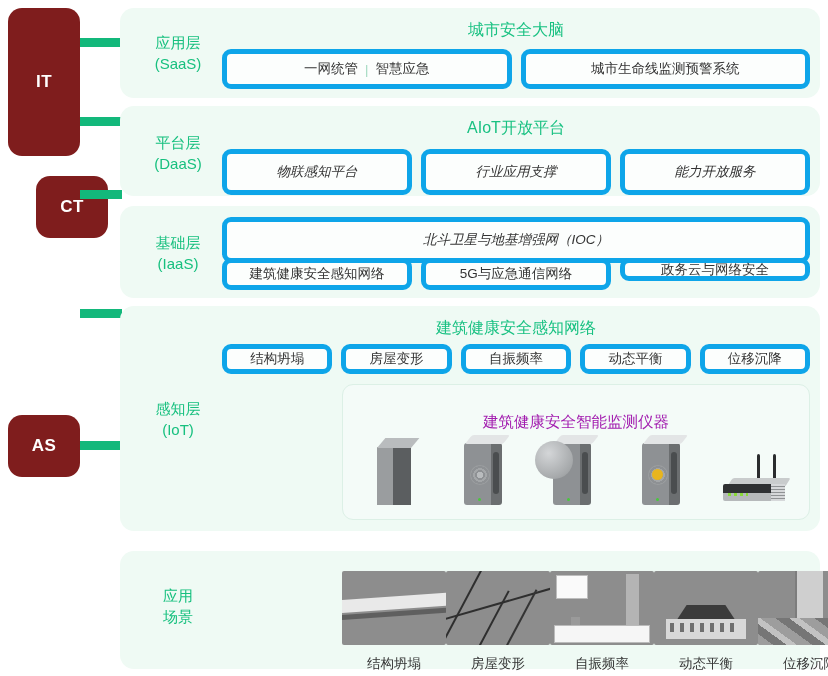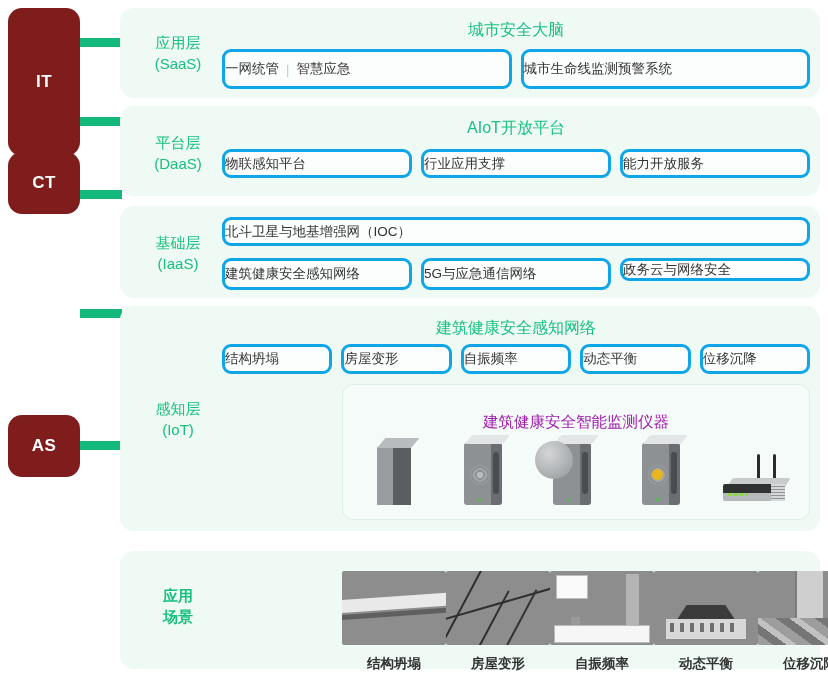--- a/index.html
+++ b/index.html
@@ -34,26 +34,26 @@
   .panel-label span{display:block;}
 
   .panel-title{
     position:absolute;color:#19c182;font-size:16px;text-align:center;
     left:102px;right:10px;
   }
 
   .chiprow{position:absolute;display:flex;gap:9px;left:102px;right:10px;}
   .chip{
     flex:1 1 0;
-    background:#fcfefd;border:3px solid #0ea5e9;border-radius:9px;
-    display:flex;align-items:center;justify-content:flex-start;
+    background:#fcfefd;border:5px solid #0ea5e9;border-radius:9px;
+    display:flex;align-items:center;justify-content:center;
     color:#333333;font-size:13.5px;
     box-sizing:border-box;
   }
-  .chip.h34{height:29px;}
+  .chip.h34{height:46px;font-style:italic;}
   .chip.h30{height:30px;}
   .chip.h40{height:40px;}
   .sep{color:#9fd9bf;margin:0 7px;font-size:13px;}
 
   
   .device-box{
     position:absolute;left:222px;right:10px;
     background:#f4fbf8;border:1px solid #dcf0e6;border-radius:11px;
     box-sizing:border-box;
   }
@@ -125,21 +125,21 @@
 <body>
 
 <div class="canvas">
 
   <div class="tag" style="top:8px;height:148px;">
     <span>IT</span>
   </div>
   <div class="connector" style="top:38px;"></div>
   <div class="connector" style="top:117px;"></div>
 
-  <div class="tag" style="top:152px;height:62px;">
+  <div class="tag" style="top:176px;height:62px;margin-left:28px;">
     <span>CT</span>
   </div>
   <div class="connector" style="top:190px;"></div>
 
   <div class="connector" style="top:309px;"></div>
 
   <div class="tag" style="top:415px;height:62px;">
     <span>AS</span>
   </div>
   <div class="connector" style="top:441px;"></div>
@@ -243,21 +243,21 @@
               <div class="body"></div>
             <div class="vent"></div>
               <div class="leds"></div>
           </div>
         </div>
 
       </div>
     </div>
   </div>
 
-  <div class="panel" style="top:551px;height:118px;font-weight:bold;">
+  <div class="panel" style="top:551px;height:118px;">
     <div class="panel-label" style="top:34px;">
       <span>应用</span>
       <span>场景</span>
     </div>
     <div class="scene-row">
 
       <div class="scene">
         <div class="thumb t-collapse"></div>
         <div class="cap">结构坍塌</div>
       </div>

